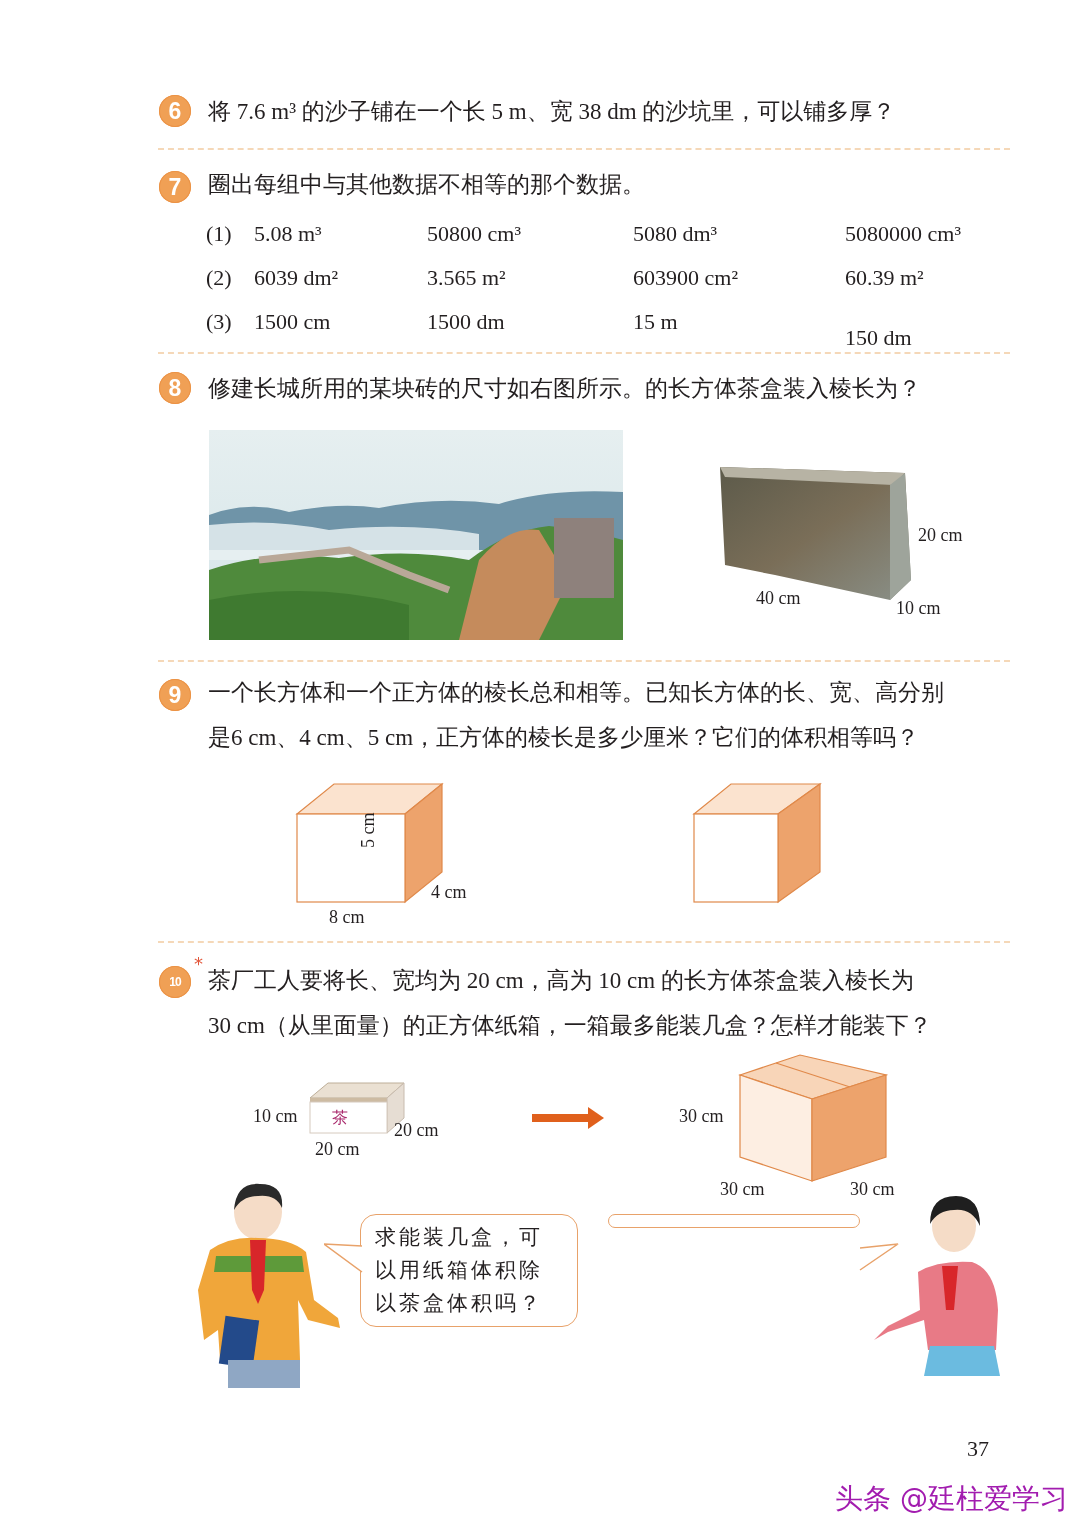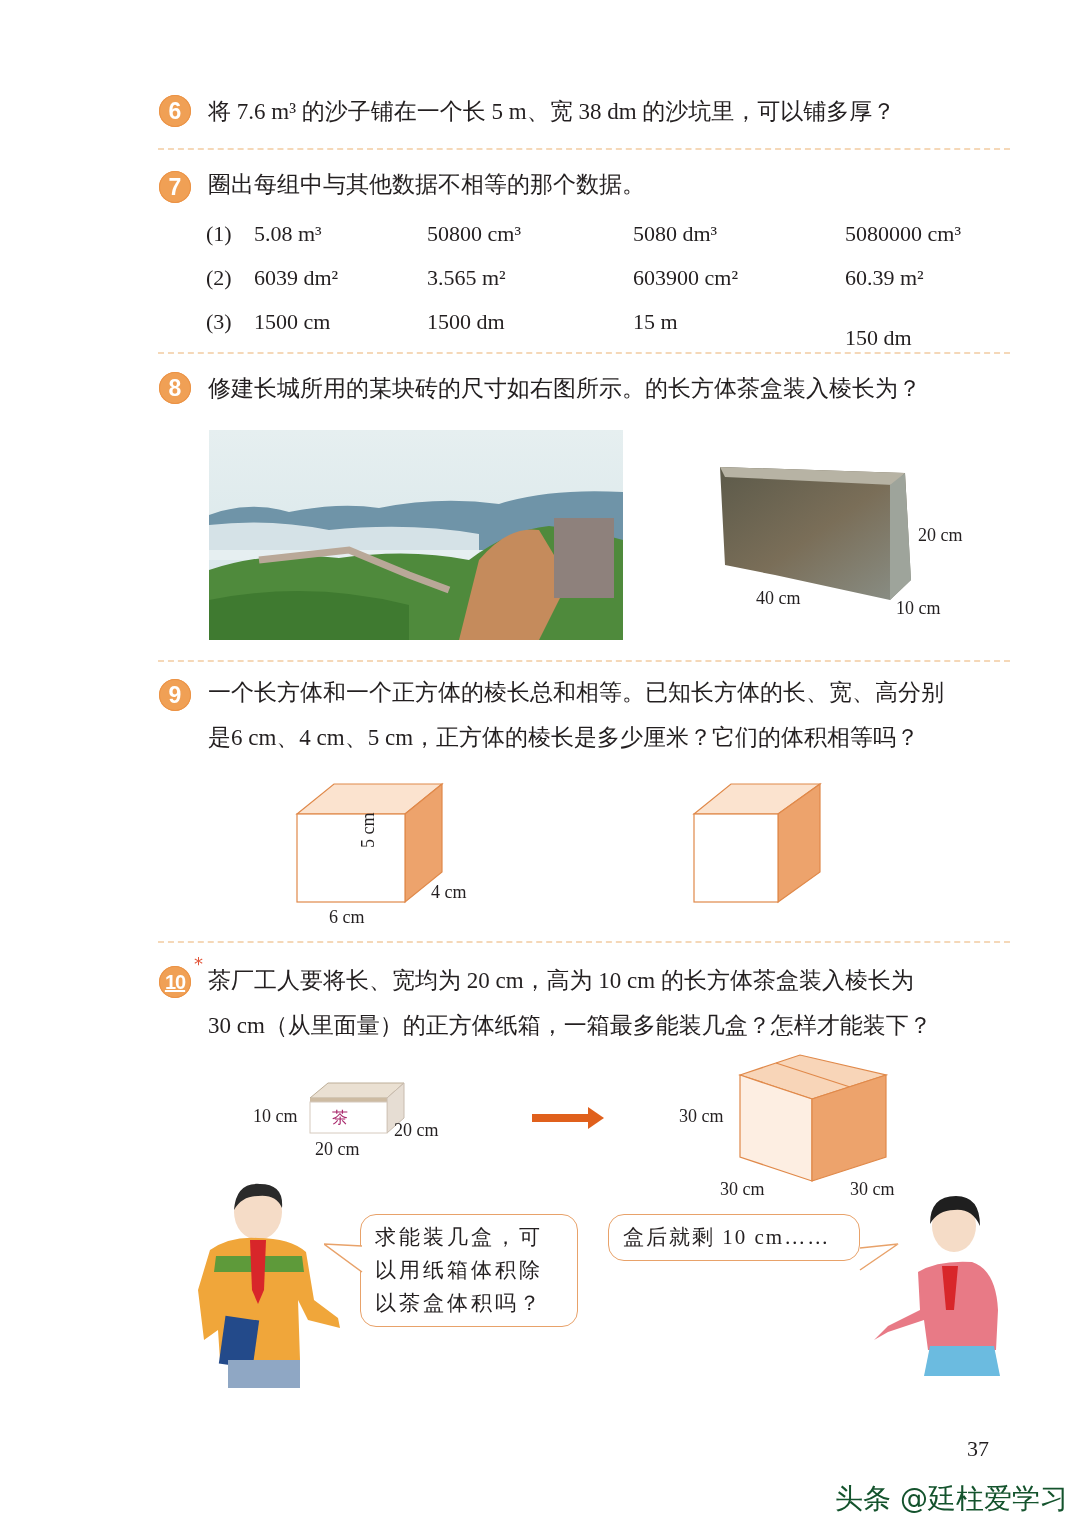--- a/index.html
+++ b/index.html
@@ -3,29 +3,29 @@
 <meta charset="utf-8">
 <style>
   html, body { margin:0; padding:0; background:#ffffff; }
   body { width:1087px; height:1536px; position:relative; overflow:hidden;
          font-family:"Liberation Serif","DejaVu Serif",serif; color:#231f20; }
   .abs { position:absolute; }
   .badge { position:absolute; width:32px; height:32px; border-radius:50%;
            background:#f0a055; color:#fff; font-family:"Liberation Sans","DejaVu Sans",sans-serif;
            font-size:23px; font-weight:bold; text-align:center; line-height:32px;
            box-shadow: inset 0 0 0 1px #eb9245; }
-  .badge.two { font-size:20px; letter-spacing:-1px;text-decoration:underline; }
+  .badge.two { font-size:12px; letter-spacing:-1px; }
   .qtext { position:absolute; font-size:23px; line-height:45px; white-space:nowrap; }
   .divider { position:absolute; left:158px; width:852px; height:0;
              border-top:2px dashed #f5d8b8; }
   .cell { position:absolute; font-size:22px; white-space:nowrap; }
   .lbl { position:absolute; font-size:18px; white-space:nowrap; }
   .bubble { position:absolute; border:1.5px solid #e8a26a; border-radius:16px; background:#fff;
             font-size:21px; line-height:33px; padding:6px 14px; letter-spacing:3px; }
-  .watermark { position:absolute; font-family:"DejaVu Sans",sans-serif; color:#14532d; font-size:28px; }
+  .watermark { position:absolute; font-family:"DejaVu Sans",sans-serif; color:#a21caf; font-size:28px; }
 </style>
 </head>
 <body>
 
 <div class="badge" style="left:159px;top:95px;">6</div>
 <div class="qtext" style="left:208px;top:89px;">将 7.6  m³ 的沙子铺在一个长 5 m、宽 38 dm 的沙坑里，可以铺多厚？</div>
 
 <div class="divider" style="top:148px;"></div>
 
 <div class="badge" style="left:159px;top:171px;">7</div>
@@ -101,21 +101,21 @@
 
 <div class="abs" style="left:295px;top:782px;width:150px;height:122px;">
   <svg width="150" height="122" viewBox="0 0 150 122">
     <path d="M2 32 L39 2 L147 2 L110 32 Z" fill="#fbe3cf" stroke="#e0894a" stroke-width="1.2"></path>
     <path d="M110 32 L147 2 L147 90 L110 120 Z" fill="#eda36c" stroke="#e0894a" stroke-width="1.2"></path>
     <rect x="2" y="32" width="108" height="88" fill="#ffffff" stroke="#e0894a" stroke-width="1.2"></rect>
   </svg>
 </div>
 <div class="lbl" style="left:358px;top:848px;transform:rotate(-90deg);transform-origin:left top;">5 cm</div>
 <div class="lbl" style="left:431px;top:882px;">4 cm</div>
-<div class="lbl" style="left:329px;top:907px;">6 cm</div>
+<div class="lbl" style="left:329px;top:907px;">8 cm</div>
 
 <div class="abs" style="left:692px;top:782px;width:130px;height:122px;">
   <svg width="130" height="122" viewBox="0 0 130 122">
     <path d="M2 32 L39 2 L128 2 L86 32 Z" fill="#fbe3cf" stroke="#e0894a" stroke-width="1.2"></path>
     <path d="M86 32 L128 2 L128 90 L86 120 Z" fill="#eda36c" stroke="#e0894a" stroke-width="1.2"></path>
     <rect x="2" y="32" width="84" height="88" fill="#ffffff" stroke="#e0894a" stroke-width="1.2"></rect>
   </svg>
 </div>
 
 <div class="divider" style="top:941px;"></div>
@@ -174,21 +174,20 @@
   <div>以用纸箱体积除</div>
   <div>以茶盒体积吗？</div>
 </div>
 <div class="abs" style="left:324px;top:1240px;">
   <svg width="40" height="40" viewBox="0 0 40 40">
       <path d="M38 6 L0 4 L38 32" fill="#ffffff" stroke="#e8a26a" stroke-width="1.5"></path>
     </svg>
 </div>
 
 <div class="bubble" style="left:608px;top:1214px;width:222px;letter-spacing:2px;">
-  <div>盒后就剩 10 cm……</div>
 </div>
 <div class="abs" style="left:858px;top:1240px;">
   <svg width="42" height="40" viewBox="0 0 42 40">
       <path d="M2 8 L40 4 L2 30" fill="#ffffff" stroke="#e8a26a" stroke-width="1.5"></path>
     </svg>
 </div>
 
 <div class="abs" style="left:868px;top:1190px;width:140px;height:190px;">
   <svg width="140" height="190" viewBox="0 0 140 190">
     <ellipse cx="86" cy="36" rx="22" ry="26" fill="#f5dcc7"></ellipse>

